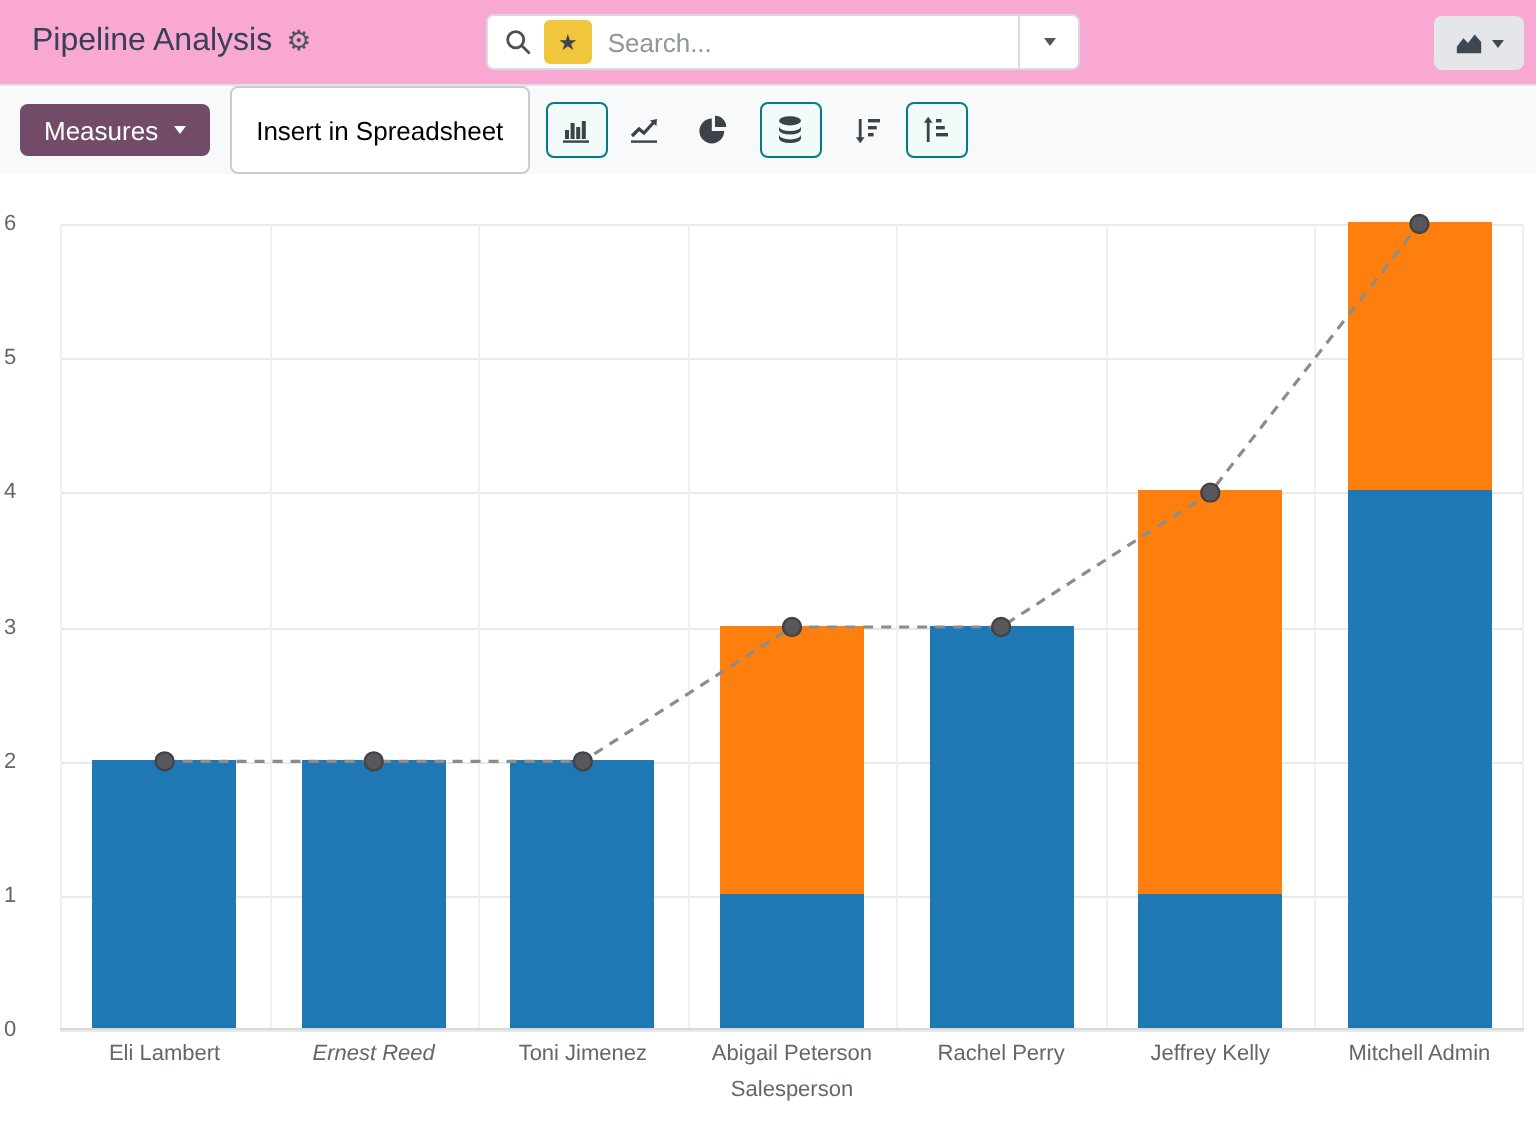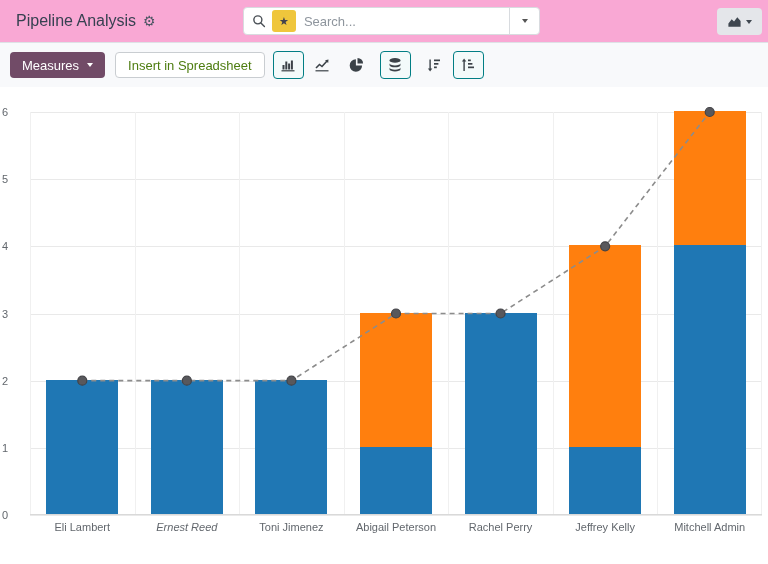--- a/index.html
+++ b/index.html
@@ -22,21 +22,21 @@
   .search-input::placeholder { color: #8e959d; }
   .search-caret { flex: 0 0 30px; align-self: stretch; border-left: 1px solid #d8dbdf; display: flex; align-items: center; justify-content: center; color: #555; cursor: pointer; }
 
   .tri { width: 0; height: 0; border-left: 3.5px solid transparent; border-right: 3.5px solid transparent; border-top: 4px solid currentColor; display: inline-block; }
 
   .view-btn { position: absolute; right: 6px; top: 8px; width: 45px; height: 27px; background: #e4e6ea; border: none; border-radius: 4px; display: flex; align-items: center; justify-content: center; gap: 4px; color: #3f4750; cursor: pointer; }
 
   
   .controlbar { height: 44px; background: #f8f9fb; display: flex; align-items: center; padding-left: 10px; }
   .btn-measures { background: #714B67; color: #fff; border: none; border-radius: 4px; height: 26px; padding: 0 12px; font-size: 13px; font-weight: 500; display: flex; align-items: center; gap: 8px; cursor: pointer; font-family: "Liberation Sans", sans-serif; }
-  .btn-insert { background: #fff; color: #4d7c0f; border: 1px solid #c9cdd1; border-radius: 4px; height: 26px; padding: 0 12px; font-size: 13px; margin-left: 10px; cursor: pointer; font-family: "Liberation Sans", sans-serif; }
+  .btn-insert { background: #fff; color: #000000; border: 1px solid #c9cdd1; border-radius: 4px; height: 44px; padding: 0 12px; font-size: 13px; margin-left: 10px; cursor: pointer; font-family: "Liberation Sans", sans-serif; }
   .icon-group { display: flex; gap: 3px; margin-left: 8px; align-items: center; }
   .icon-btn { width: 31px; height: 28px; display: flex; align-items: center; justify-content: center; background: transparent; border: 1px solid transparent; border-radius: 4px; cursor: pointer; padding: 0; }
   .icon-btn.active { border-color: #017e84; background: #f3fafa; }
 
   
   .chart { position: relative; height: 476px; background: #fff; }
   .legend { position: absolute; top: 7px; left: 0; right: 0; display: flex; justify-content: center; align-items: center; gap: 12px; font-size: 12px; color: #545454; }
   .lg-item { display: flex; align-items: center; gap: 6px; cursor: pointer; }
   .lg-swatch { width: 40px; height: 13px; display: inline-block; }
   .lg-swatch.sum { width: 36px; height: 9px; background: #c2c2c6; border: 2px dashed #97979b; }
@@ -197,14 +197,15 @@
       </div>
     <div id="xlabels">
         <span class="xlab" style="left: 30px; width: 104.571px;">Eli Lambert</span>
         <span class="xlab" style="left: 134.571px; width: 104.571px; font-style: italic;">Ernest Reed</span>
         <span class="xlab" style="left: 239.143px; width: 104.571px;">Toni Jimenez</span>
         <span class="xlab" style="left: 343.714px; width: 104.571px;">Abigail Peterson</span>
         <span class="xlab" style="left: 448.286px; width: 104.571px;">Rachel Perry</span>
         <span class="xlab" style="left: 552.857px; width: 104.571px;">Jeffrey Kelly</span>
         <span class="xlab" style="left: 657.429px; width: 104.571px;">Mitchell Admin</span>
       </div>
+    <div class="axis-title">Salesperson</div>
   </div>
 </div>
 
 </body></html>

